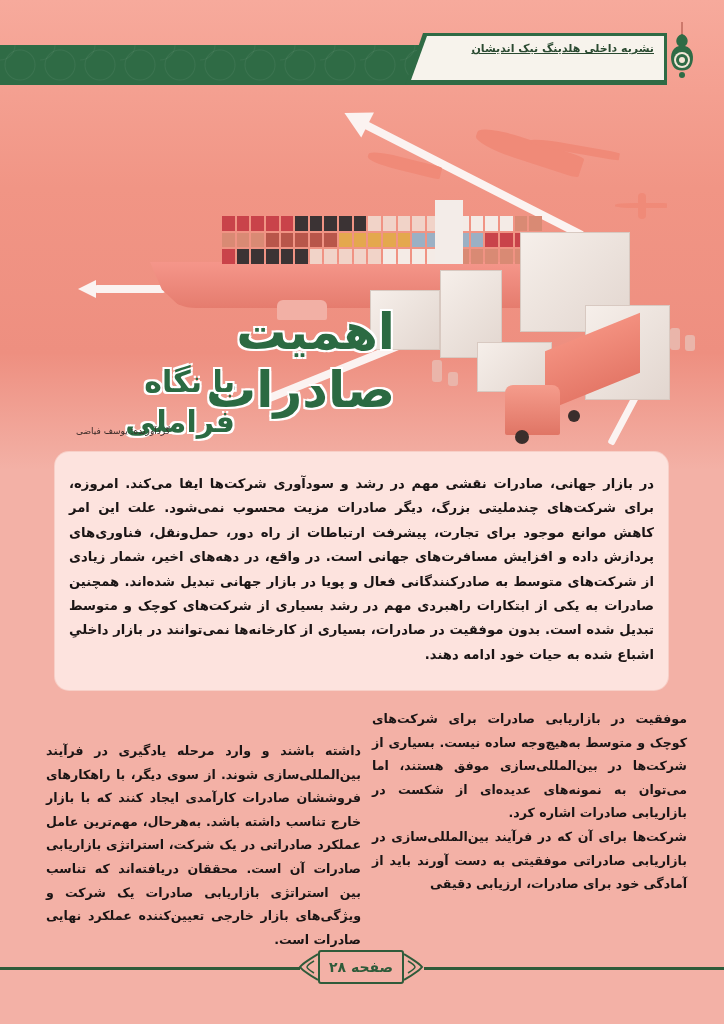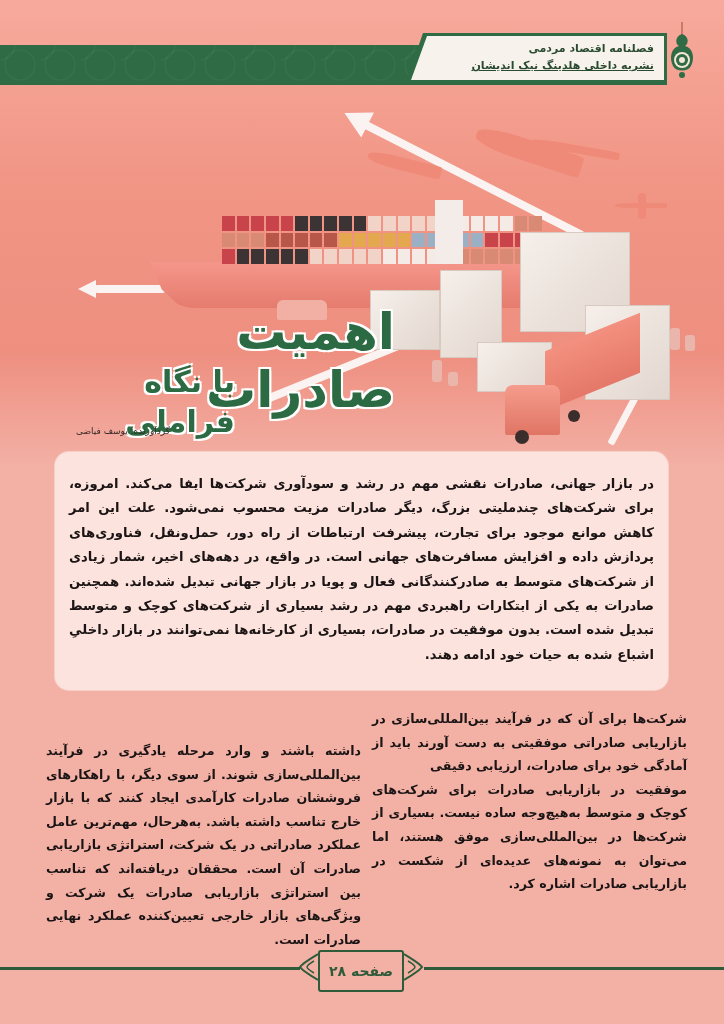--- a/index.html
+++ b/index.html
@@ -125,21 +125,21 @@
   }
   .col-right { left: 372px; }
   .col-left { left: 46px; margin-top: 32px; }
   .col p { text-align-last: right; }
 
   
   .footer-line {
     position: absolute; top: 967px; height: 3px; background: #2f5b3a;
   }
   .footer-badge {
-    position: absolute; left: 318px; top: 950px; width: 86px; height: 42px;
+    position: absolute; left: 318px; top: 950px; width: 86px; height: 34px;
     border: 2px solid #2f5b3a; border-radius: 3px;
     background: #f3b1a6;
     display: flex; align-items: center; justify-content: center;
     direction: rtl;
     font-size: 14px; font-weight: bold; color: #2f5b3a;
   }
   .footer-orn {
     position: absolute; top: 952px; width: 20px; height: 30px;
   }
 </style>
@@ -247,43 +247,42 @@
   <div class="truck-cab"></div>
   <div style="position:absolute;left:515px;top:430px;width:14px;height:14px;border-radius:50%;background:#3a2e2c;"></div>
   <div style="position:absolute;left:568px;top:410px;width:12px;height:12px;border-radius:50%;background:#3a2e2c;"></div>
 
   <div class="van"></div>
 </div>
 
 <div class="header-band"></div>
 <div class="header-plate"></div>
 <div class="header-plate-inner">
-  <div class="header-line1">فصلنامه اقتصاد مردمی</div>
   <div class="header-line2">نشریه داخلی هلدینگ نیک اندیشان</div>
 </div>
 <svg class="emblem" viewBox="0 0 30 62">
   <line x1="15" y1="0" x2="15" y2="14" stroke="#a34a3e" stroke-width="1"></line>
   <path d="M15 12 C8 14 8 22 12 24 C4 26 2 36 6 44 C9 50 21 50 24 44 C28 36 26 26 18 24 C22 22 22 14 15 12 Z" fill="#2f6b45"></path>
   <circle cx="15" cy="38" r="8" fill="#f3e7d6"></circle>
   <circle cx="15" cy="38" r="6" fill="#2f6b45"></circle>
   <circle cx="15" cy="38" r="3" fill="#f3e7d6"></circle>
   <circle cx="15" cy="53" r="3" fill="#2f6b45"></circle>
 </svg>
 
 <div class="title-main">اهمیت صادرات</div>
 <div class="title-sub">با نگاه فراملی</div>
 <div class="byline">گردآورنده: یوسف فیاضی</div>
 
 <div class="intro-box">
   <p>در بازار جهانی، صادرات نقشی مهم در رشد و سودآوری شرکت‌ها ایفا می‌کند. امروزه، برای شرکت‌های چندملیتی بزرگ، دیگر صادرات مزیت محسوب نمی‌شود. علت این امر کاهش موانع موجود برای تجارت، پیشرفت ارتباطات از راه دور، حمل‌ونقل، فناوری‌های پردازش داده و افزایش مسافرت‌های جهانی است. در واقع، در دهه‌های اخیر، شمار زیادی از شرکت‌های متوسط به صادرکنندگانی فعال و پویا در بازار جهانی تبدیل شده‌اند. همچنین صادرات به یکی از ابتکارات راهبردی مهم در رشد بسیاری از شرکت‌های کوچک و متوسط تبدیل شده است. بدون موفقیت در صادرات، بسیاری از کارخانه‌ها نمی‌توانند در بازار داخلیِ اشباع شده به حیات خود ادامه دهند.</p>
 </div>
 
 <div class="col col-right">
+  <p>موفقیت در بازاریابی صادرات برای شرکت‌های کوچک و متوسط به‌هیچ‌وجه ساده نیست. بسیاری از شرکت‌ها در بین‌المللی‌سازی موفق هستند، اما می‌توان به نمونه‌های عدیده‌ای از شکست در بازاریابی صادرات اشاره کرد.</p>
   <p>شرکت‌ها برای آن که در فرآیند بین‌المللی‌سازی در بازاریابی صادراتی موفقیتی به دست آورند باید از آمادگی خود برای صادرات، ارزیابی دقیقی</p>
-  <p>موفقیت در بازاریابی صادرات برای شرکت‌های کوچک و متوسط به‌هیچ‌وجه ساده نیست. بسیاری از شرکت‌ها در بین‌المللی‌سازی موفق هستند، اما می‌توان به نمونه‌های عدیده‌ای از شکست در بازاریابی صادرات اشاره کرد.</p>
 </div>
 <div class="col col-left">
   <p>داشته باشند و وارد مرحله یادگیری در فرآیند بین‌المللی‌سازی شوند. از سوی دیگر، با راهکارهای فروششان صادرات کارآمدی ایجاد کنند که با بازار خارج تناسب داشته باشد. به‌هرحال، مهم‌ترین عامل عملکرد صادراتی در یک شرکت، استراتژی بازاریابی صادرات آن است. محققان دریافته‌اند که تناسب بین استراتژی بازاریابی صادرات یک شرکت و ویژگی‌های بازار خارجی تعیین‌کننده عملکرد نهایی صادرات است.</p>
 </div>
 
 <div class="footer-line" style="left:0;width:300px;"></div>
 <div class="footer-line" style="left:424px;width:300px;"></div>
 <svg class="footer-orn" style="left:298px;" viewBox="0 0 20 30">
   <path d="M20 2 C10 8 4 12 2 15 C4 18 10 22 20 28" fill="none" stroke="#2f5b3a" stroke-width="2"></path>
   <path d="M16 9 C11 12 9 14 9 15 C9 16 11 18 16 21" fill="none" stroke="#2f5b3a" stroke-width="1.5"></path>

